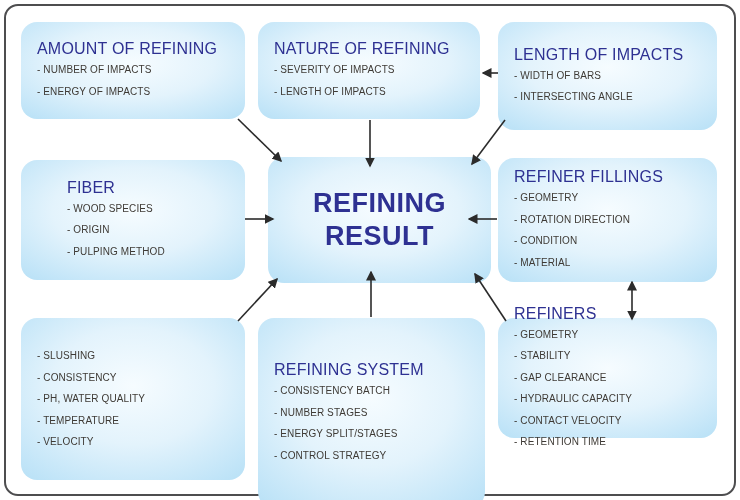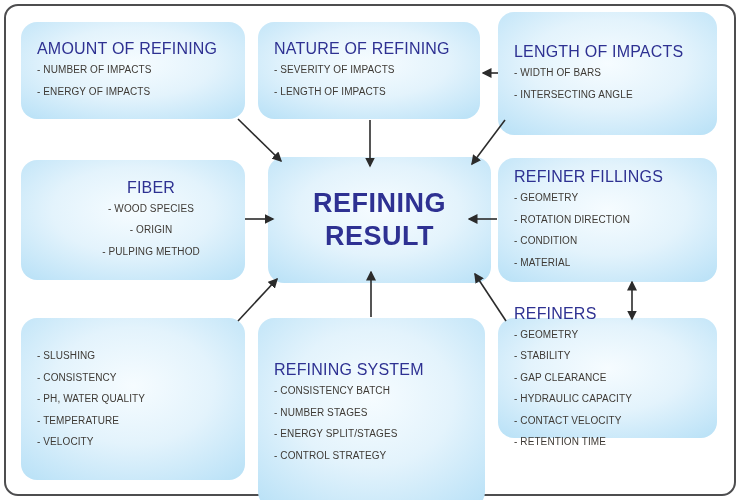--- a/index.html
+++ b/index.html
@@ -30,21 +30,21 @@
     border-radius:16px;
     background:radial-gradient(ellipse 95% 95% at 50% 42%,
       var(--box-center) 0%, #e3f3fc 38%, #c2e5f8 70%, var(--box-edge) 100%);
     display:flex;
     flex-direction:column;
     justify-content:center;
     padding:6px 10px 6px 16px;
     box-sizing:border-box;
     z-index:1;
   }
-  .box.indent{padding-left:46px;text-align:center;}
+  .box.indent{padding-left:46px;}
   .box-title{
     font-weight:normal;
     font-size:16px;
     letter-spacing:.2px;
     color:var(--heading);
     line-height:20px;
     white-space:nowrap;
   }
   .box-item{
     font-size:10px;
@@ -85,21 +85,21 @@
     <div class="box-item">- NUMBER OF IMPACTS</div>
     <div class="box-item">- ENERGY OF IMPACTS</div>
   </div>
 
   <div class="box" style="left:258px;top:22px;width:222px;height:97px">
     <div class="box-title">NATURE OF REFINING</div>
     <div class="box-item">- SEVERITY OF IMPACTS</div>
     <div class="box-item">- LENGTH OF IMPACTS</div>
   </div>
 
-  <div class="box" style="left:498px;top:12px;width:219px;height:123px">
+  <div class="box" style="left:498px;top:22px;width:219px;height:108px">
     <div class="box-title">LENGTH OF IMPACTS</div>
     <div class="box-item">- WIDTH OF BARS</div>
     <div class="box-item">- INTERSECTING ANGLE</div>
   </div>
 
   <div class="box indent" style="left:21px;top:160px;width:224px;height:120px">
     <div class="box-title">FIBER</div>
     <div class="box-item">- WOOD SPECIES</div>
     <div class="box-item">- ORIGIN</div>
     <div class="box-item">- PULPING METHOD</div>

